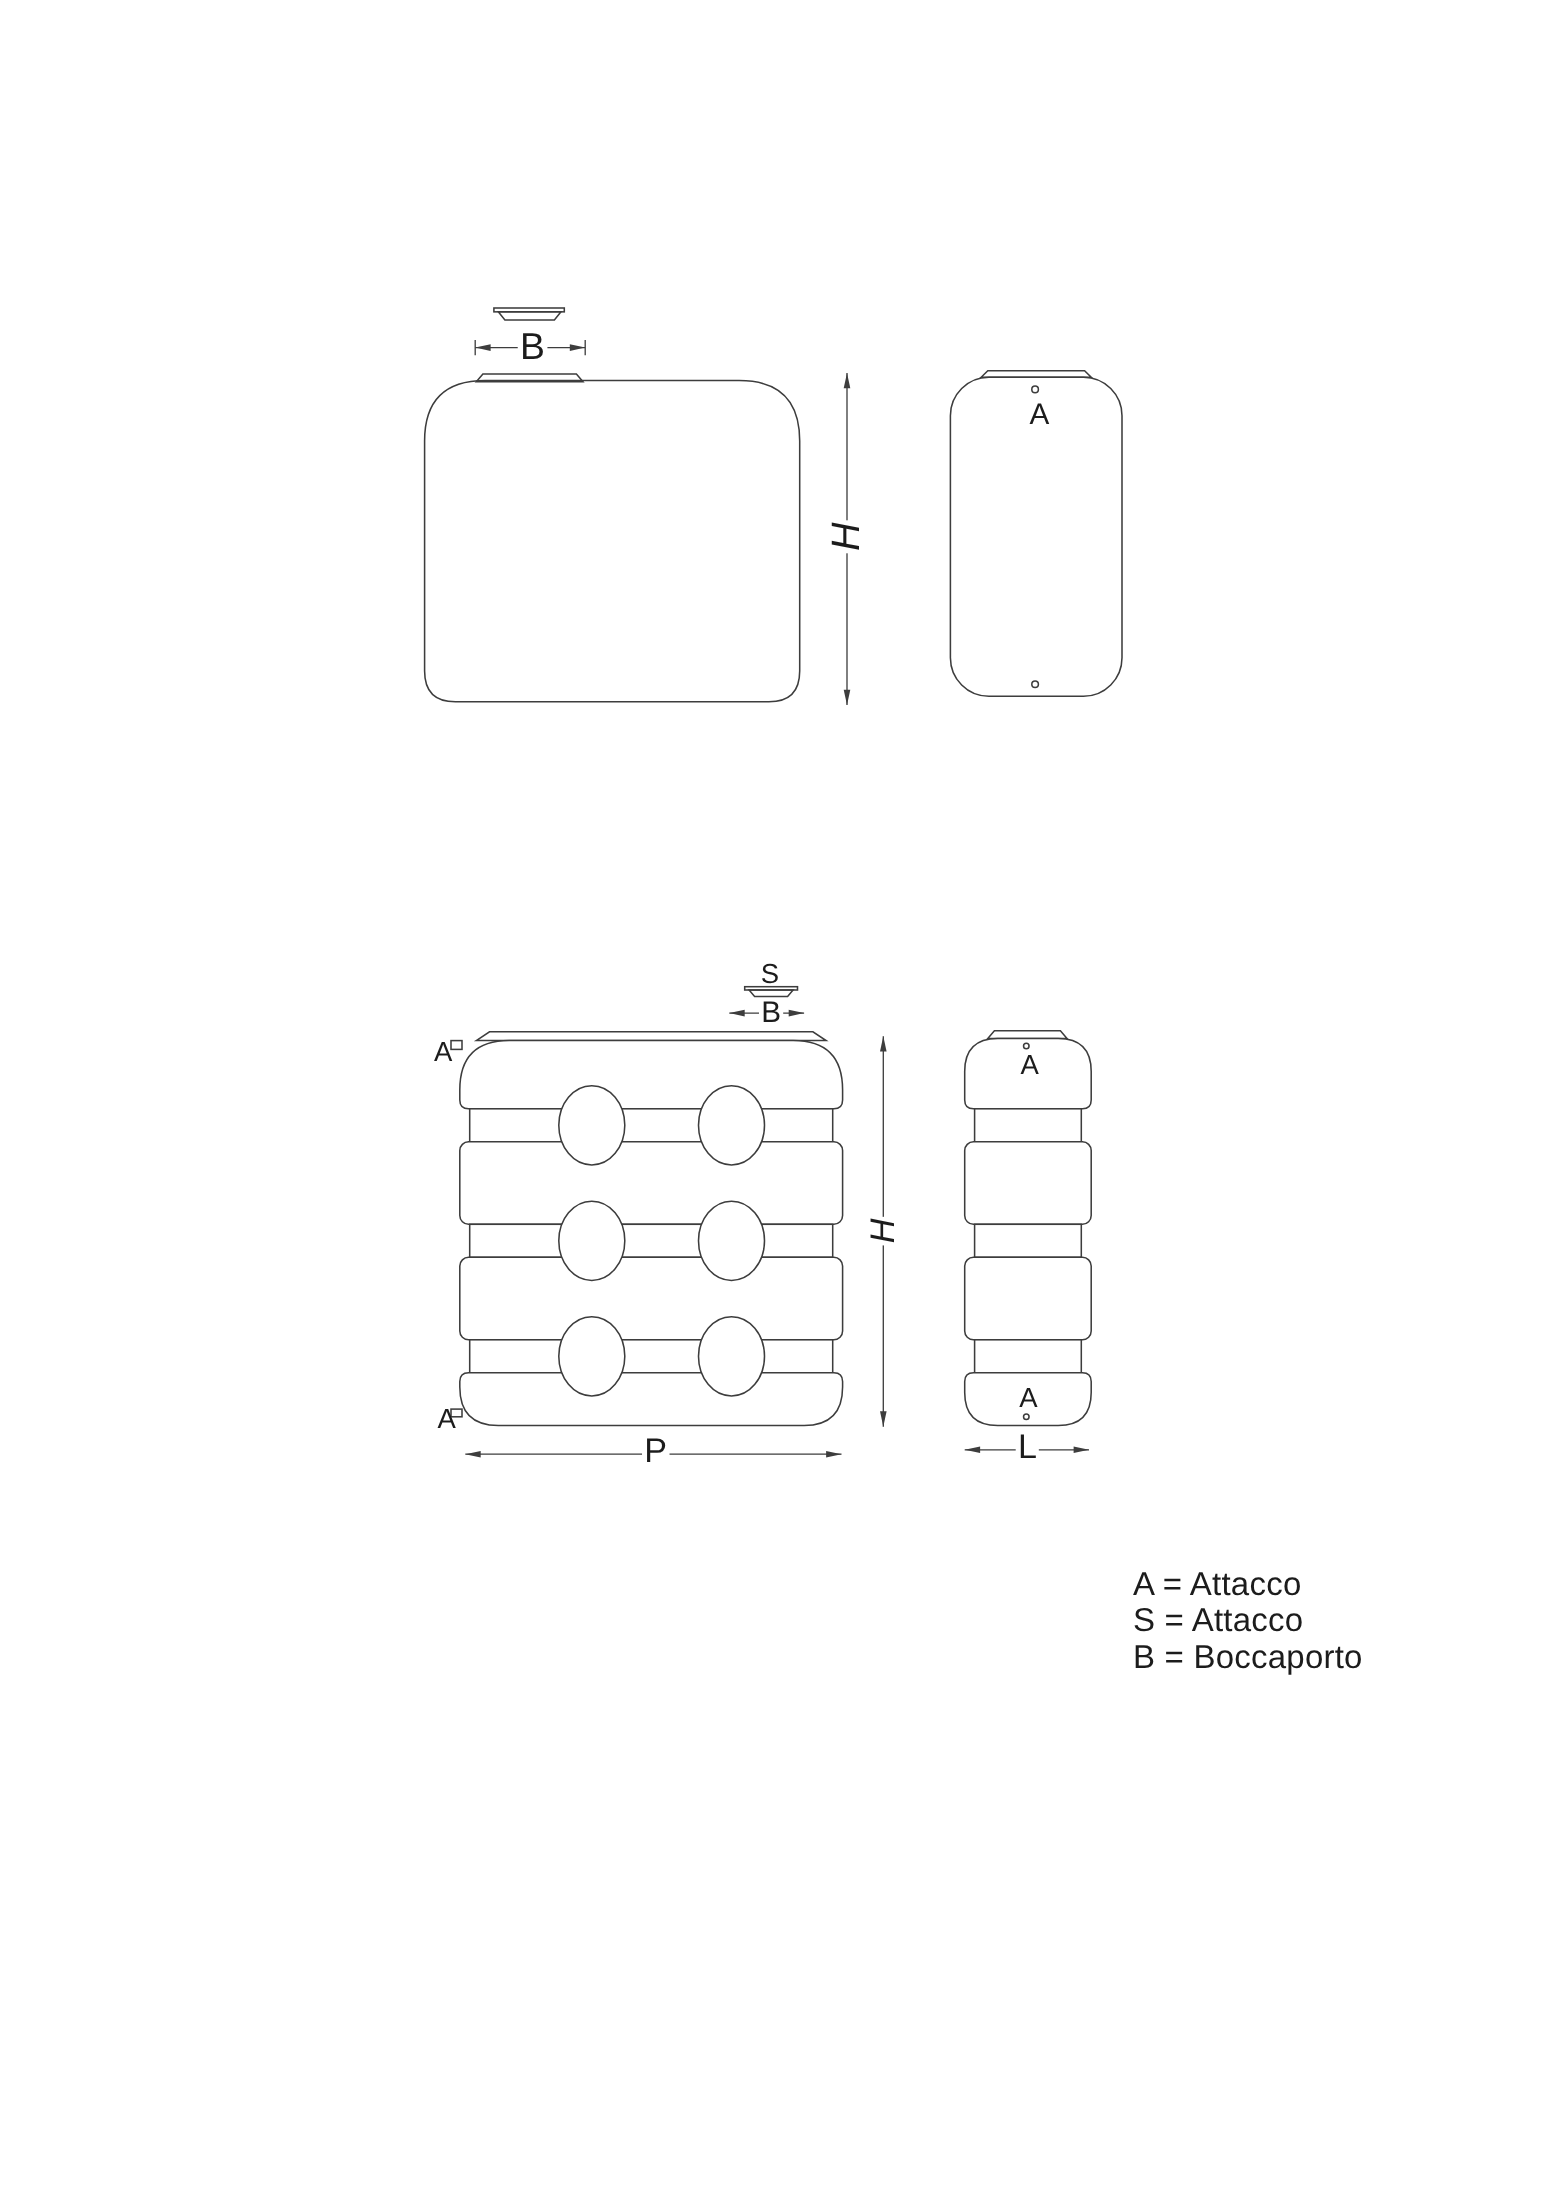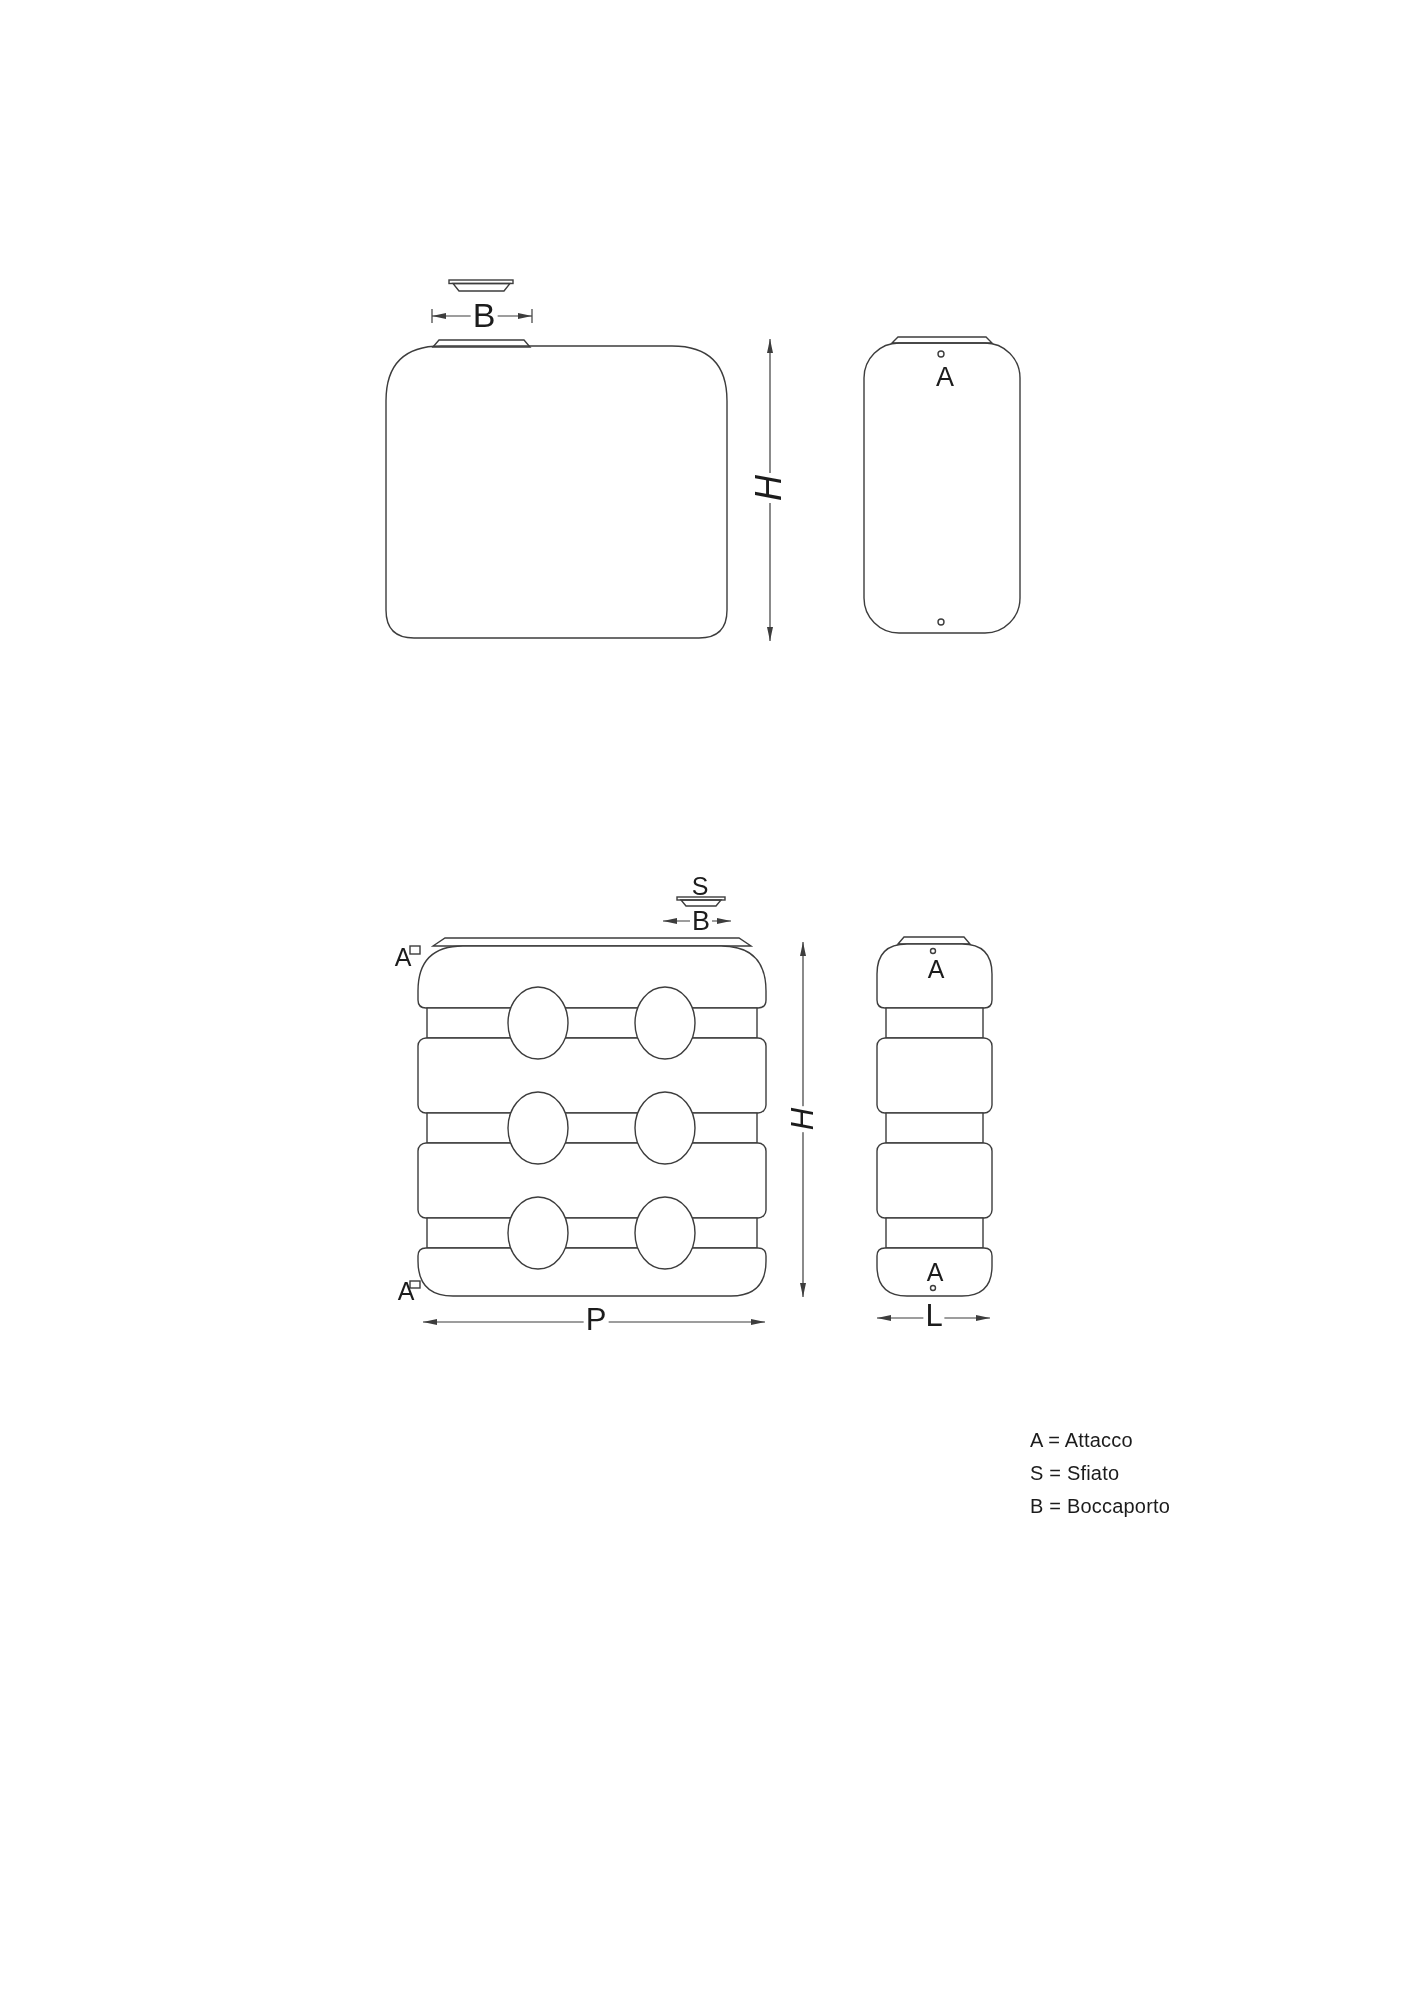--- a/index.html
+++ b/index.html
@@ -22,21 +22,21 @@
   }
   .lbl.rot{
     transform:translate(-50%,-50%) rotate(-90deg);
     font-style:italic;
   }
   .lbl.nobg{background:transparent;}
   .legend{
     position:absolute;
     left:1030px;top:1424px;
     color:#1c1c1c;
-    font-size:20px;
+    font-size:30px;
     line-height:33px;
     letter-spacing:0.2px;
   }
 </style>
 </head>
 <body>
 
 <div class="page">
 
   <svg width="1414" height="2000" viewBox="0 0 1414 2000" fill="none" stroke="#3d3d3d" stroke-width="1.4">
@@ -168,17 +168,17 @@
   <div class="lbl" style="left:596px;top:1319px;font-size:31px;">P</div>
 
   <div class="lbl nobg" style="left:936px;top:969px;font-size:25px;">A</div>
 
   <div class="lbl nobg" style="left:935px;top:1272px;font-size:25px;">A</div>
 
   <div class="lbl" style="left:934px;top:1315px;font-size:31px;">L</div>
 
   <div class="legend">
     <div>A = Attacco</div>
-    <div>S = Sfiato</div>
+    <div>S = Attacco</div>
     <div>B = Boccaporto</div>
   </div>
 
 </div>
 
 </body></html>

